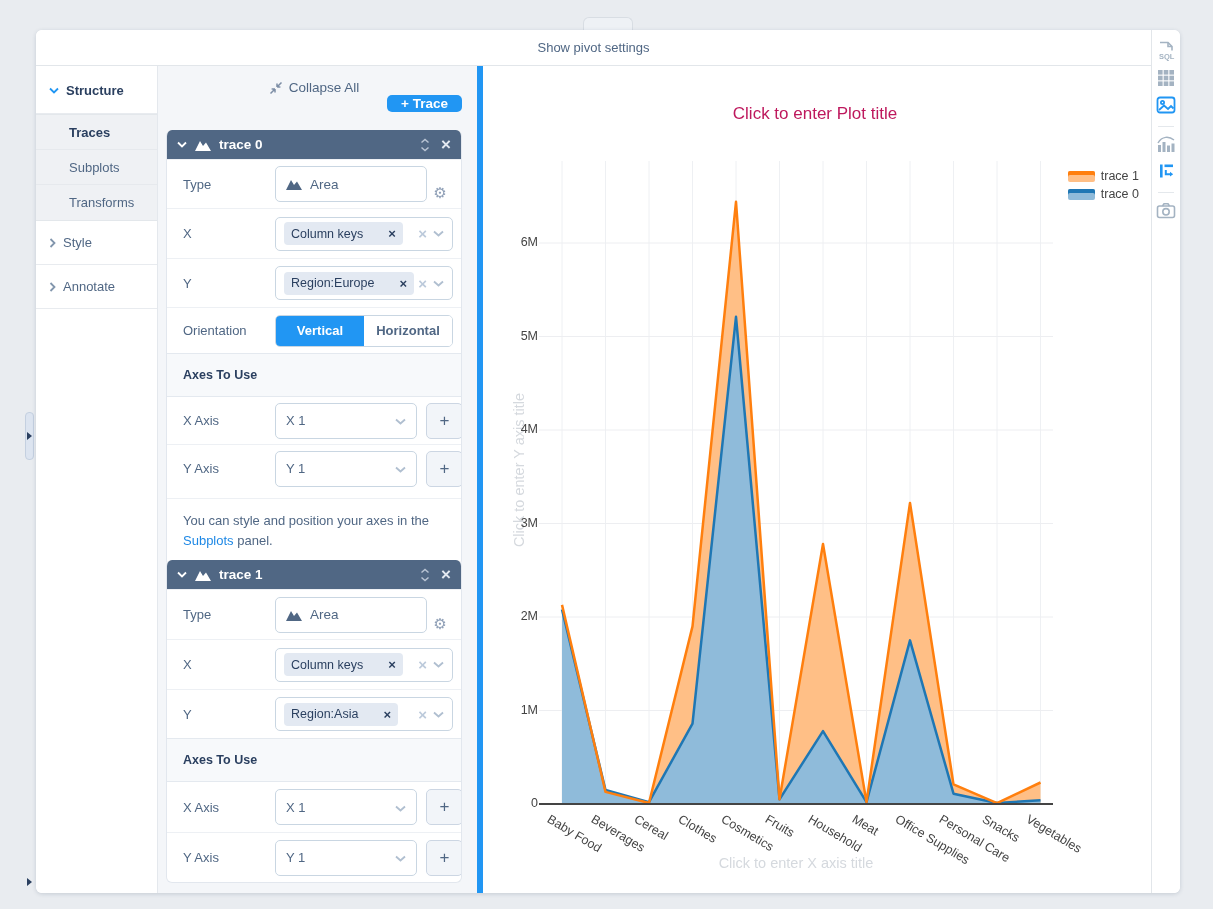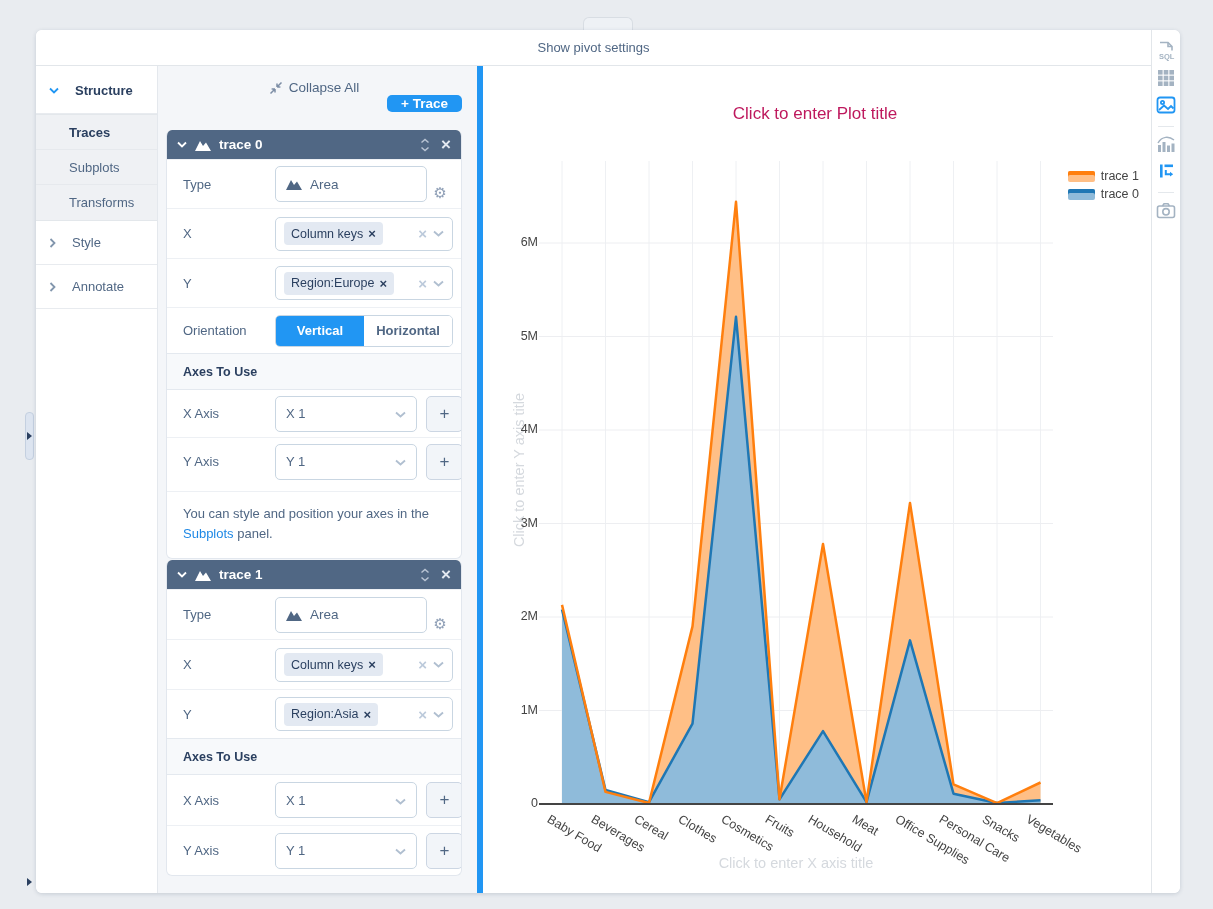--- a/index.html
+++ b/index.html
@@ -22,21 +22,21 @@
     border-top:4px solid transparent; border-bottom:4px solid transparent; border-left:5px solid #2a3f5f; }
 
   
   .topbar { position:absolute; left:0; top:0; width:1115px; height:36px; background:#fff;
     border-bottom:1px solid #e2e6ea; display:flex; align-items:center; justify-content:center;
     font-size:13px; color:#506784; }
 
   
   .sidebar { position:absolute; left:0; top:36px; width:122px; height:827px; background:#fff;
     border-right:1px solid #e4e8ed; font-size:13px; color:#506784; }
-  .sb-row { display:flex; align-items:center; gap:16px; padding-left:13px; height:44px; cursor:pointer; }
+  .sb-row { display:flex; align-items:center; gap:7px; padding-left:13px; height:44px; cursor:pointer; }
   .sb-structure { height:46px; margin-top:2px; font-weight:bold; color:#2a3f5f; }
   .sb-group { background:#eff1f4; border-top:1px solid #e3e7eb; border-bottom:1px solid #e3e7eb; }
   .sb-sub { padding-left:33px; height:35px; display:flex; align-items:center; cursor:pointer;
     border-bottom:1px solid #e6e9ed; }
   .sb-sub:last-child { border-bottom:none; }
   .sb-sub.active { font-weight:bold; color:#2a3f5f; }
   .sb-top { border-bottom:1px solid #e8ebef; }
 
   
   .panel { position:absolute; left:122px; top:36px; width:319px; height:827px;
@@ -56,31 +56,31 @@
   .row { display:flex; align-items:center; padding:0 8px 0 16px; border-top:1px solid #edf0f4; }
   .row:first-of-type { border-top:none; }
   .row .lbl { width:92px; flex:none; font-size:13px; color:#506784; }
   .h49{height:49px} .h50{height:50px} .h46{height:46px} .h47{height:47px} .h48{height:48px}
   .ctrl { flex:1; display:flex; align-items:flex-end; }
   .box { flex:1; height:36px; border:1px solid #c9d6e2; border-radius:5px; background:#fff;
     display:flex; align-items:center; padding:0 10px; gap:8px; color:#506784; font-size:13.5px; cursor:pointer; }
   .selbox { flex:1; height:34px; border:1px solid #c9d6e2; border-radius:5px; background:#fff;
     display:flex; align-items:center; padding:0 8px; cursor:pointer; }
   .chip { background:#e3e9f2; border-radius:4px; padding:4px 7px; font-size:12.5px; color:#2a3f5f;
-    display:flex; align-items:center; gap:5px; }
+    display:flex; align-items:center; gap:25px; }
   .chip .x { font-weight:bold; font-size:13px; cursor:pointer; }
   .sel-icons { margin-left:auto; display:flex; align-items:center; gap:6px; }
   .clear-x { color:#bccadb; font-weight:bold; font-size:15px; cursor:pointer; }
   .gear { width:26px; flex:none; text-align:center; color:#90a0b7; font-size:15px; cursor:pointer; }
   .seg { flex:1; height:32px; border:1px solid #c9d6e2; border-radius:5px; overflow:hidden;
     display:flex; font-size:13px; }
   .seg > div { flex:1; display:flex; align-items:center; justify-content:center; cursor:pointer;
     background:#fff; color:#506784;font-weight:bold; }
   .seg > div.on { background:#2196f3; color:#fff; font-weight:bold; }
-  .sect-head { height:37px; background:#f7f9fb; border-top:1px solid #e4e9ef; border-bottom:1px solid #e4e9ef;
+  .sect-head { height:44px; background:#f7f9fb; border-top:1px solid #e4e9ef; border-bottom:1px solid #e4e9ef;
     display:flex; align-items:center; padding-left:16px; font-size:12.5px; font-weight:bold; color:#2a3f5f; }
   .axis-sel { width:142px; flex:none; height:36px; border:1px solid #c9d6e2; border-radius:5px;
     background:#fff; display:flex; align-items:center; padding:0 10px; font-size:13px; color:#506784; cursor:pointer; }
   .plusbtn { width:37px; height:36px; margin-left:9px; border:1px solid #ccd6e3; border-radius:5px;
     background:#f2f5f9; color:#506784; font-size:17px; display:flex; align-items:center; justify-content:center; cursor:pointer; }
   .note { padding:12px 16px 14px; font-size:13px; color:#506784; line-height:1.55; border-top:1px solid #edf0f4;margin-top:6px; }
   .note a { color:#1e88e5; text-decoration:none; cursor:pointer; }
 
   
   .splitter { position:absolute; left:441px; top:36px; width:6px; height:827px; background:#2196f3; cursor:col-resize; }

